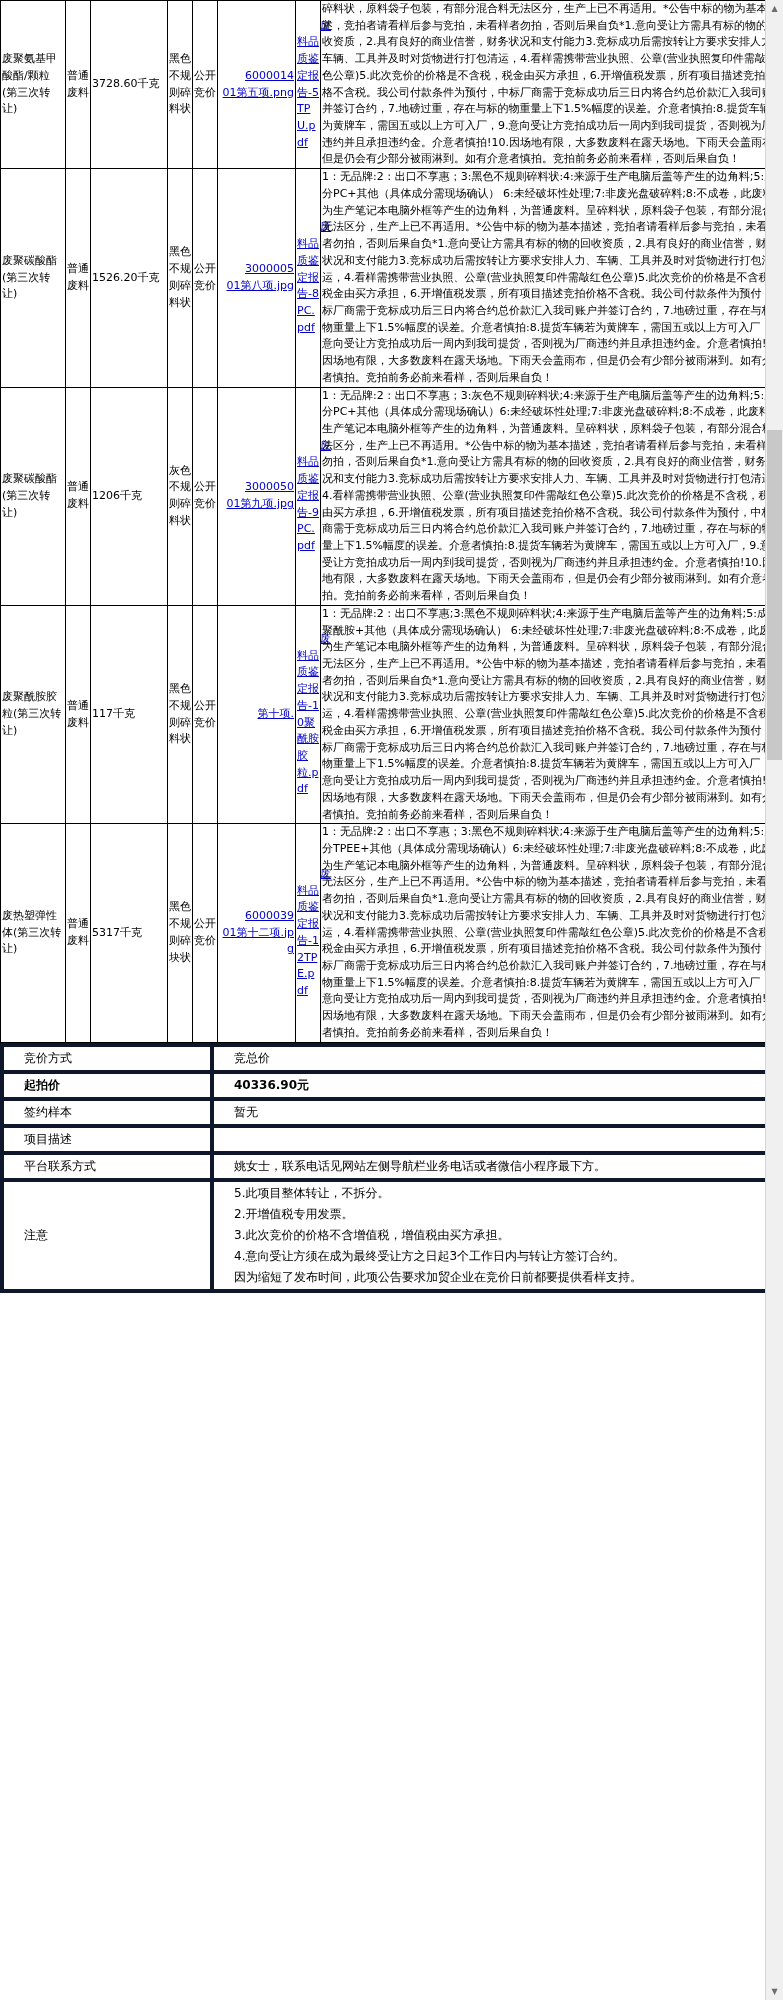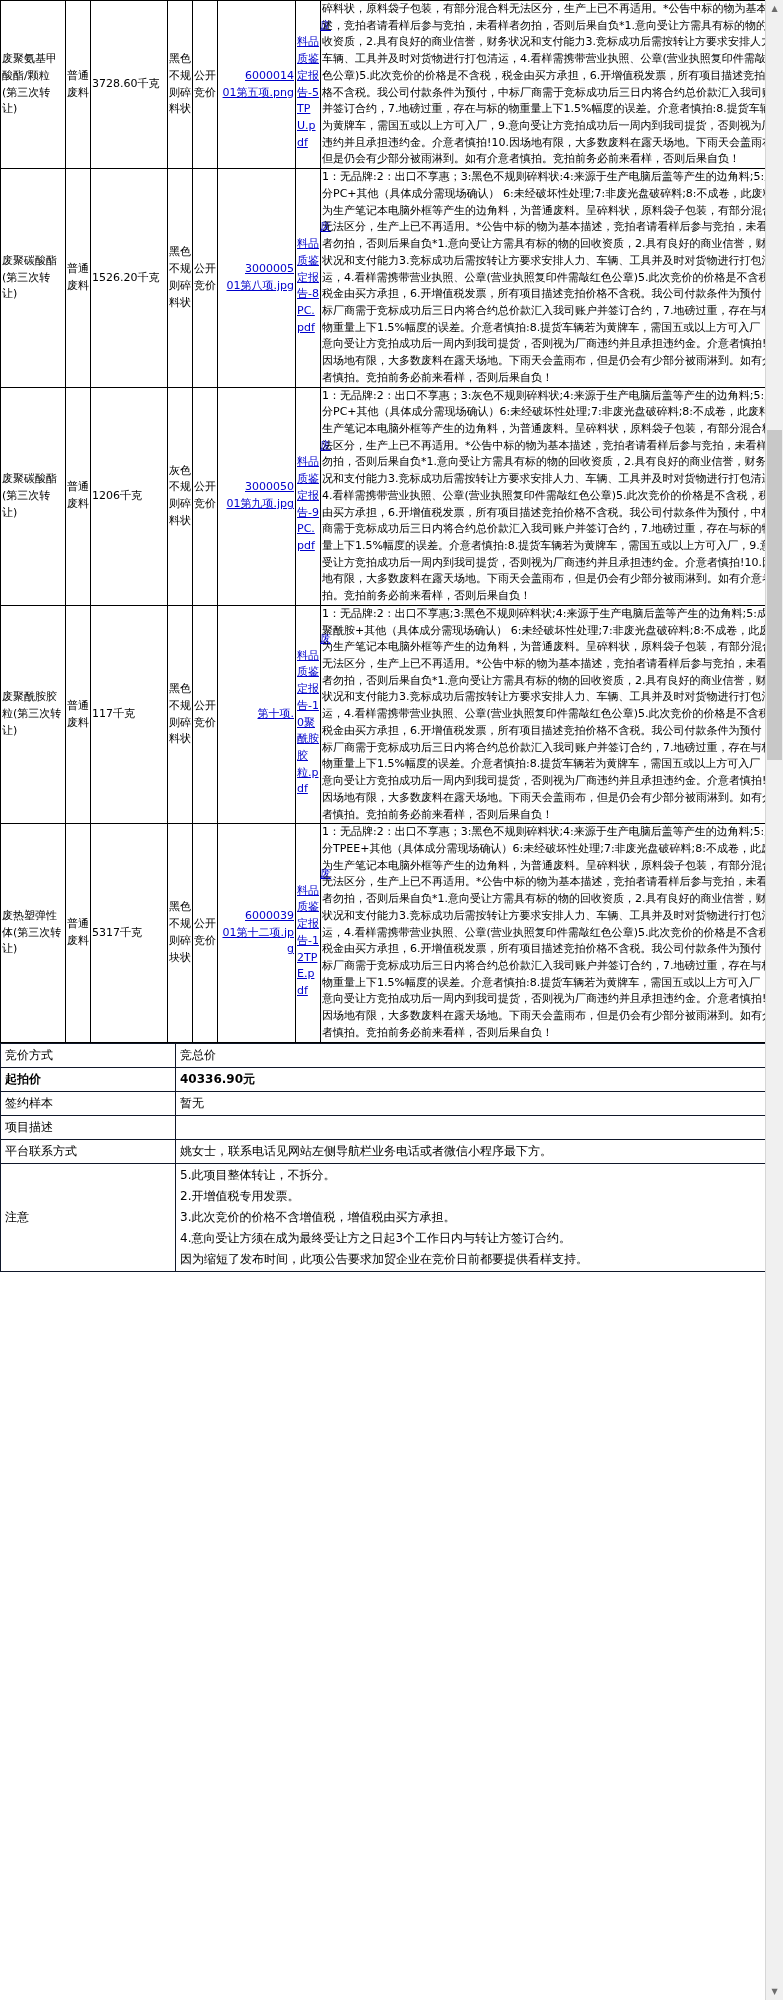--- a/index.html
+++ b/index.html
@@ -91,23 +91,23 @@
   table.summary-table {
     border-collapse: collapse;
     table-layout: fixed;
     width: 766px;
     border: 1px solid #000;
     font-size: 12px;
     line-height: 1.75;
     color: #000;
   }
   table.summary-table td {
-    border: 1px solid #0f172a;
+    border: 4px solid #0f172a;
     vertical-align: middle;
-    padding: 1px 4px;
+    padding: 1px 20px;
   }
   td.s-label { width: 166px; }
   td.s-value { width: 596px; }
   .bold { font-weight: bold; }
   .notes-lines > div { white-space: nowrap; }
   td.s-note-label { vertical-align: middle; }
   td.s-note-value { padding: 2px 4px; }
 </style>
 </head>
 <body>

